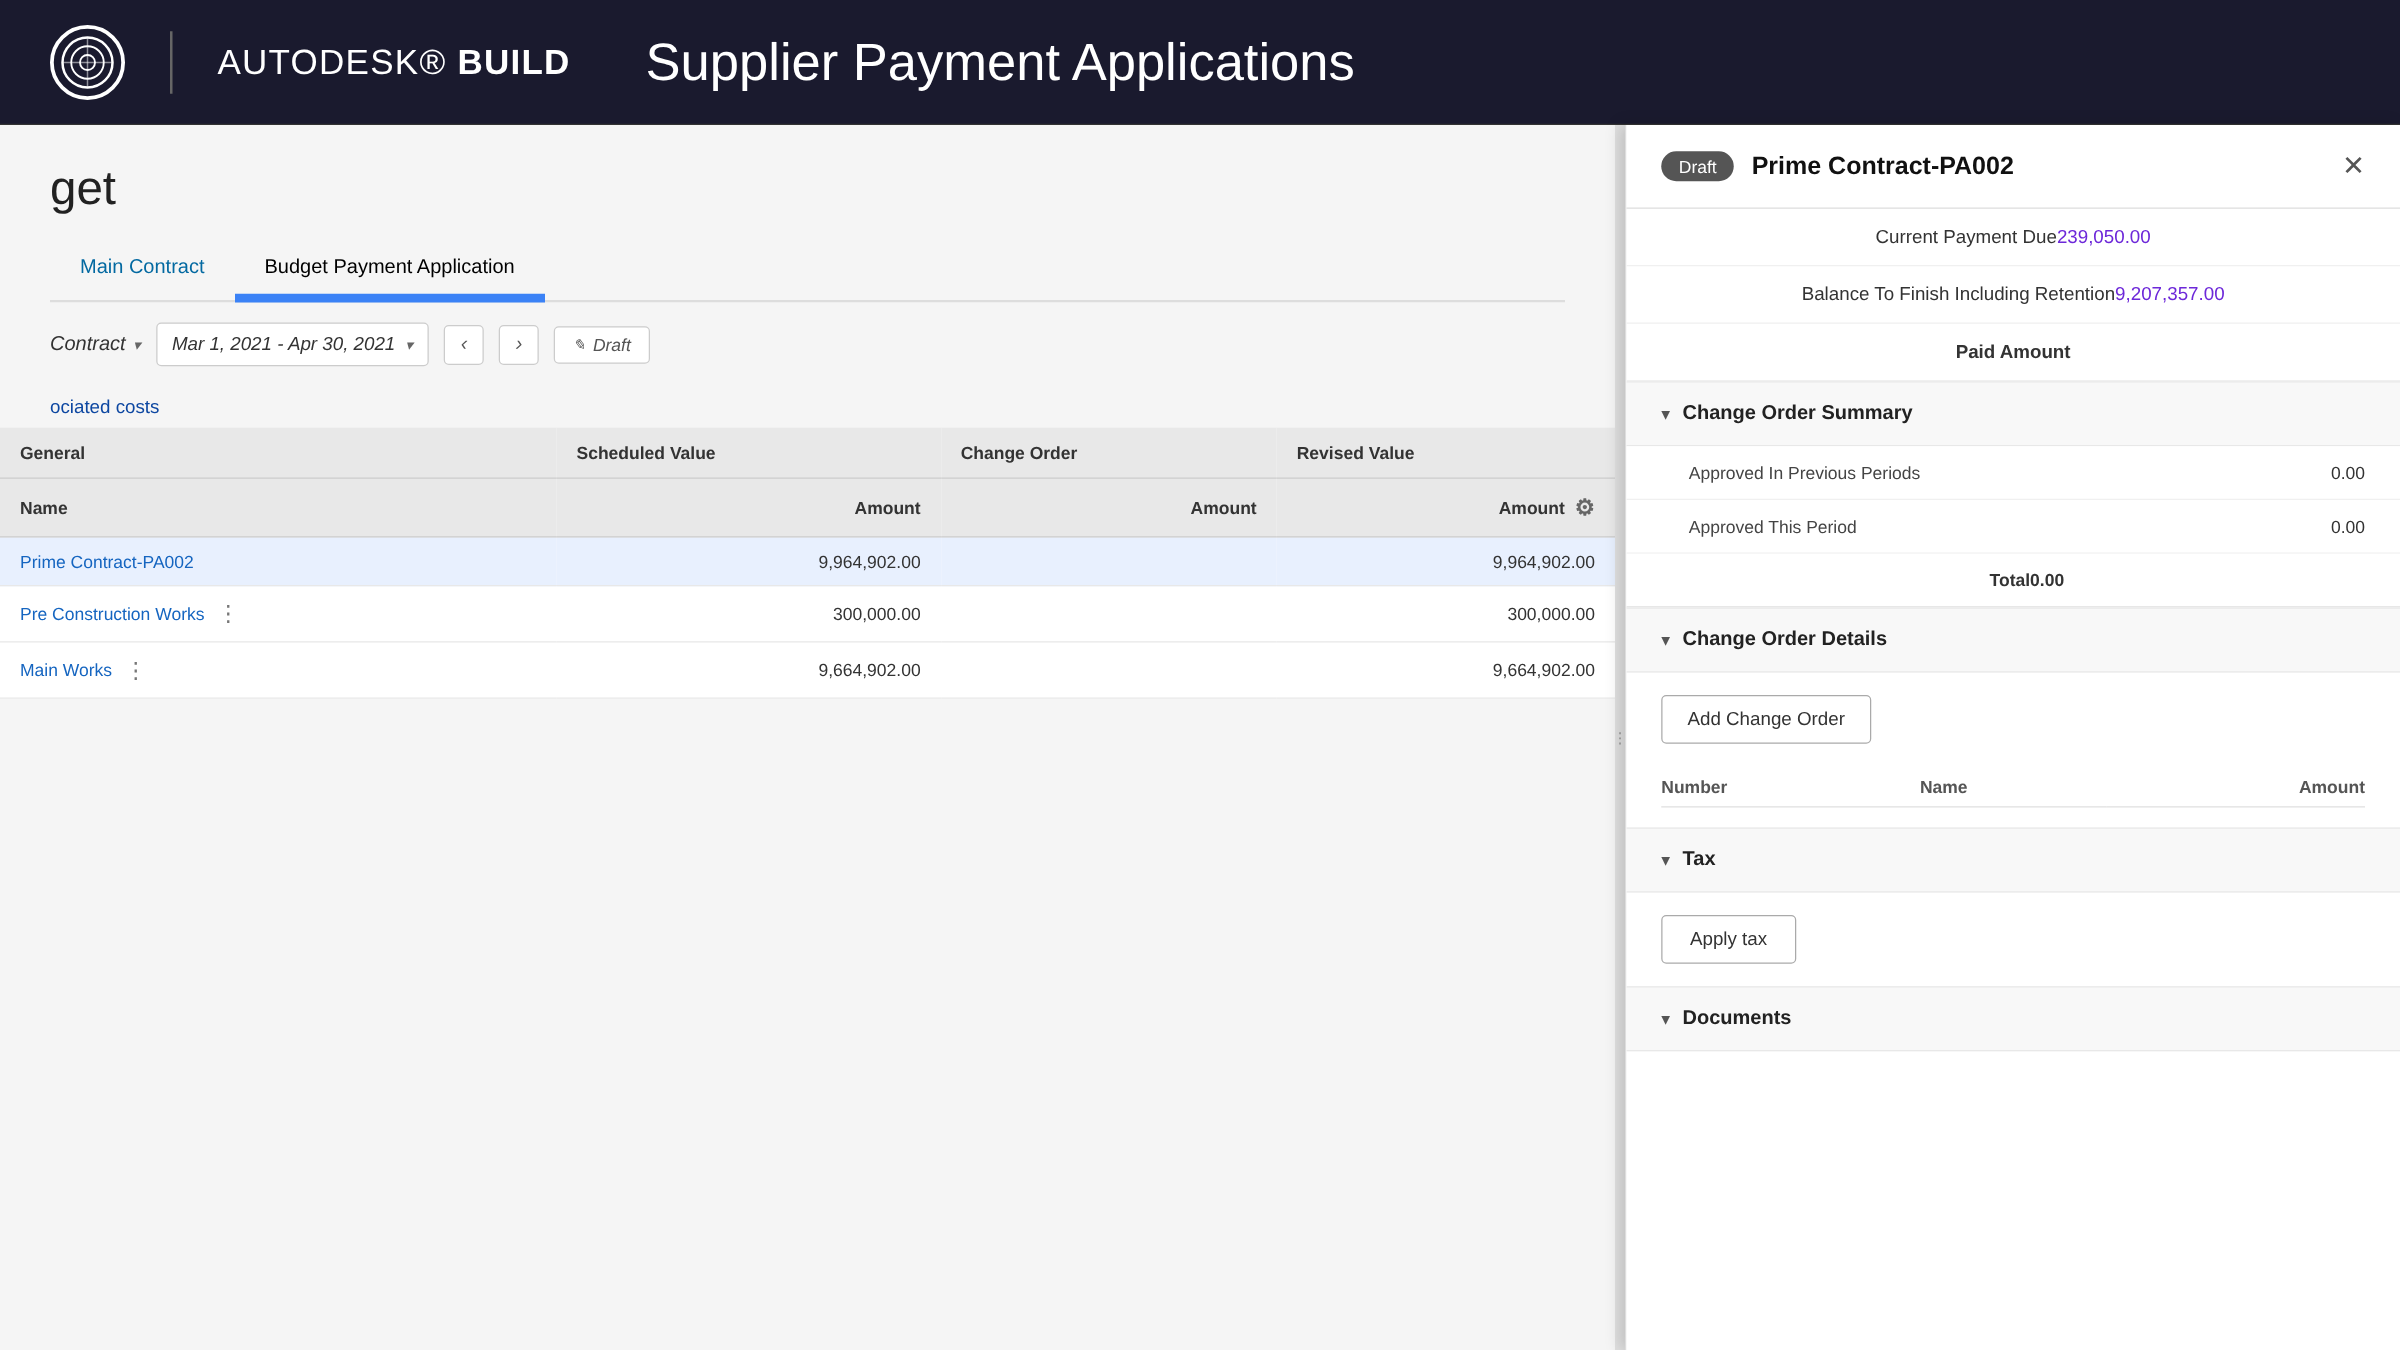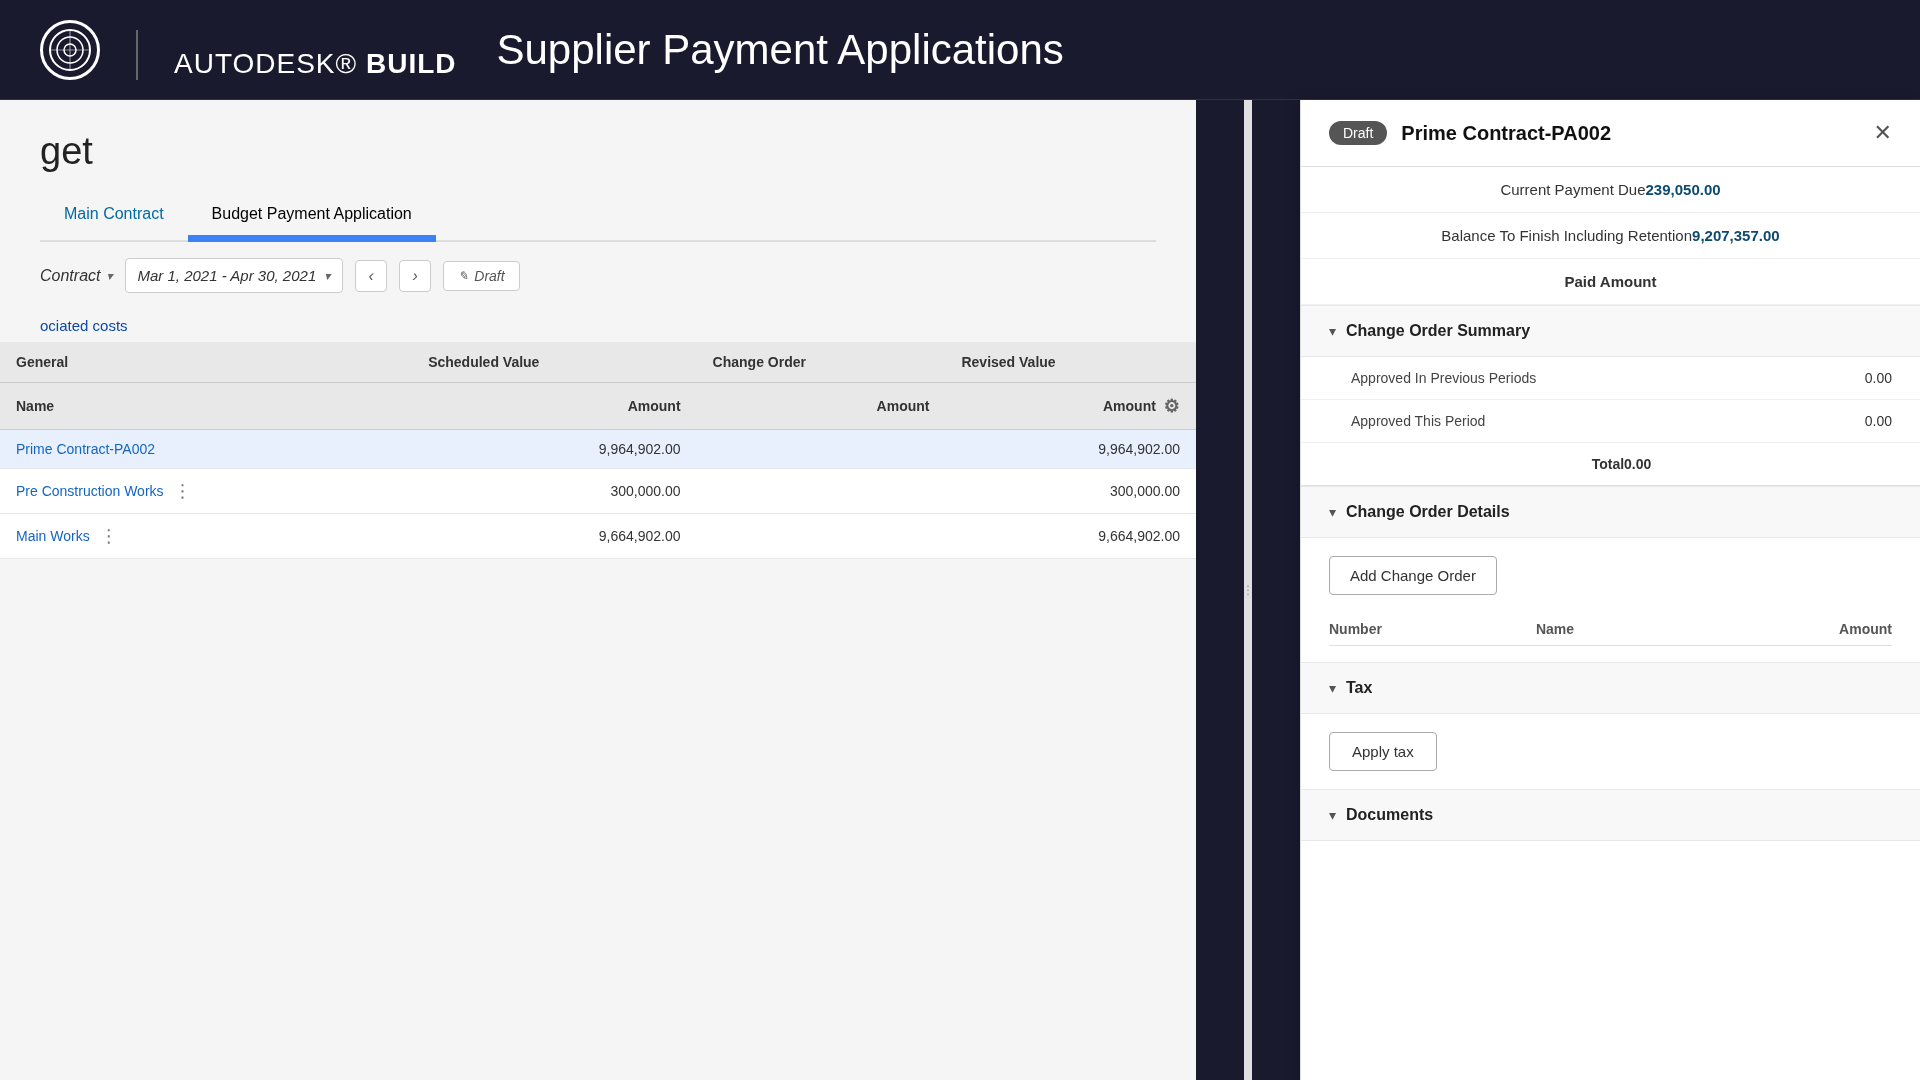--- a/index.html
+++ b/index.html
@@ -9,23 +9,23 @@
     .top-nav {
       background: #1a1a2e;
       height: 100px;
       display: flex;
       align-items: center;
       padding: 0 40px;
       border-bottom: 1px solid #333;
     }
     .logo-area {
       display: flex;
-      align-items: flex-end;
+      align-items: center;
       gap: 16px;
-      margin-right: 40px;
+      margin-right: 60px;
     }
     .logo-circle {
       width: 60px;
       height: 60px;
       border: 3px solid white;
       border-radius: 50%;
       display: flex;
       align-items: center;
       justify-content: center;
     }
@@ -46,21 +46,20 @@
       color: white;
       font-size: 42px;
       font-weight: 400;
     }
 
     
     .main-layout {
       display: flex;
       height: 980px;
       position: relative;
-      gap: 48px;
     }
 
     
     .left-panel {
       flex: 1;
       background: #f5f5f5;
       padding: 0;
       overflow: hidden;
     }
 
@@ -251,22 +250,22 @@
       align-items: center;
       padding: 14px 28px;
       border-bottom: 1px solid #f0f0f0;
     }
     .summary-row .label {
       font-size: 15px;
       color: #333;
     }
     .summary-row .value {
       font-size: 15px;
-      color: #0c4a6e;
-      font-weight: 700;
+      color: #6d28d9;
+      font-weight: 400;
     }
     .summary-row.bold .label,
     .summary-row.bold .value {
       font-weight: 700;
     }
 
     
     .drawer-section-header {
       display: flex;
       align-items: center;

